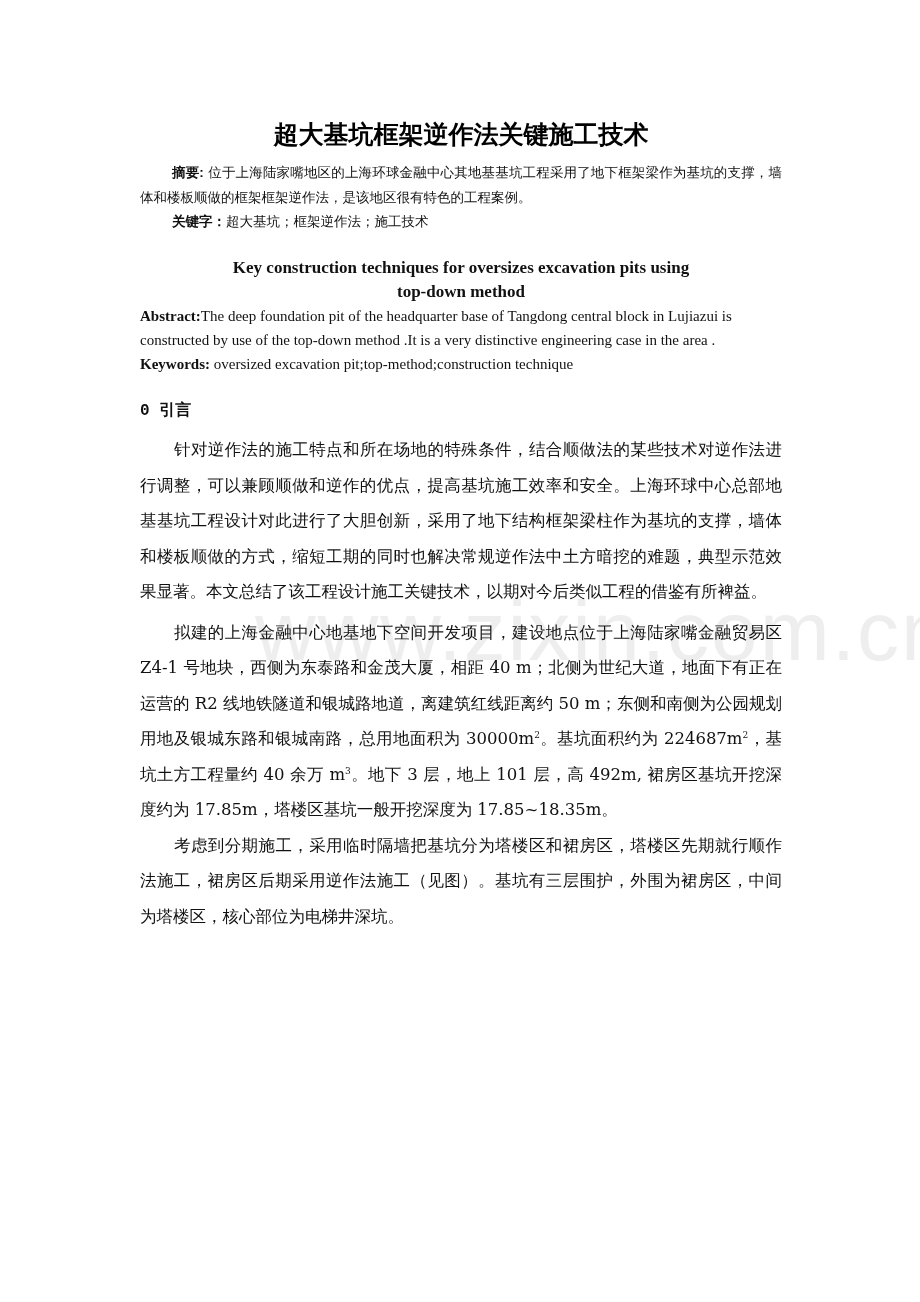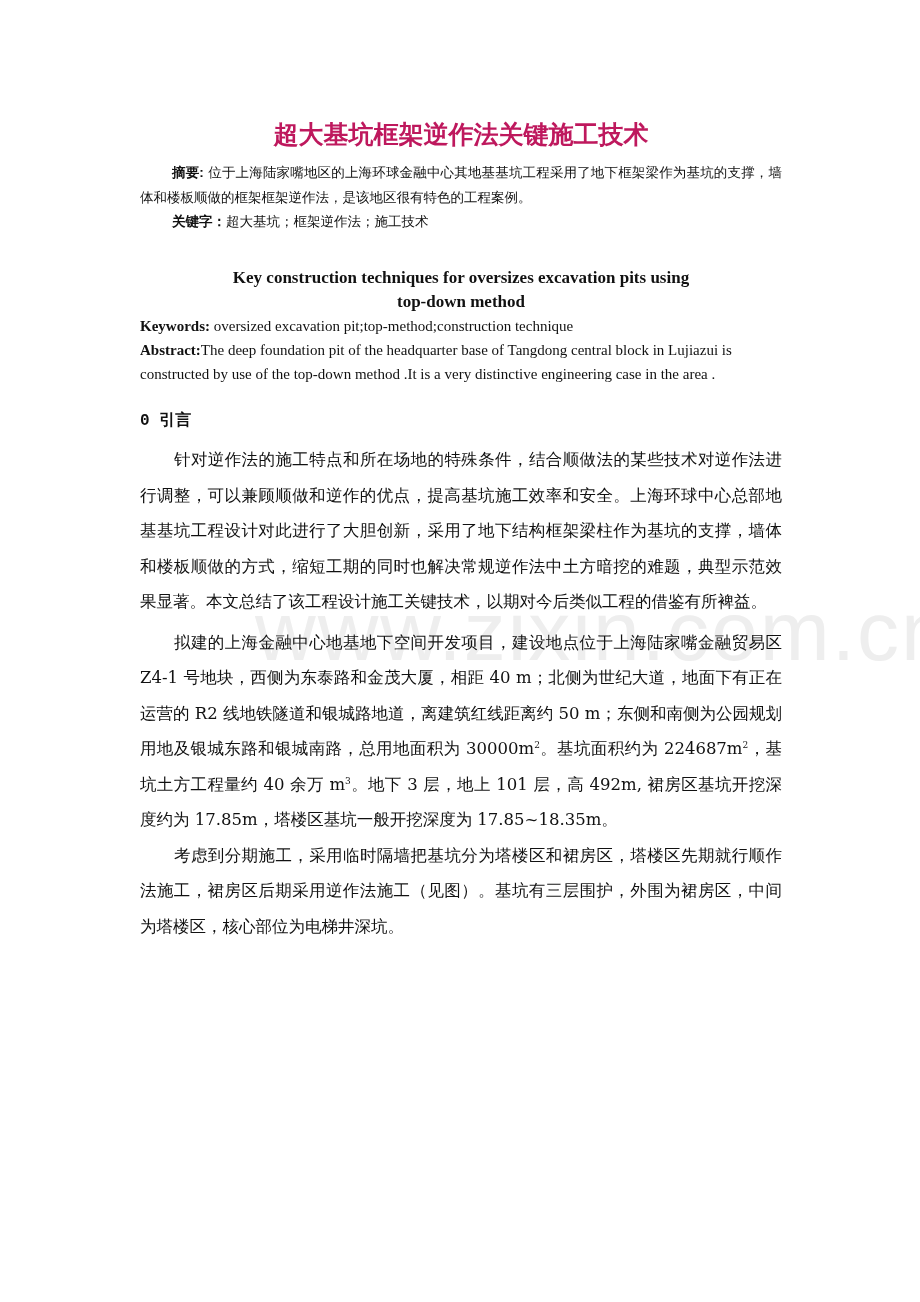--- a/index.html
+++ b/index.html
@@ -13,33 +13,33 @@
       position: absolute; left: 255px; top: 586px; width: 460px; height: 90px;
       font-family: "Liberation Sans", "DejaVu Sans", sans-serif;
       font-size: 84px; line-height: 90px; letter-spacing: 2px;
       color: #eeeeee; text-align: center; white-space: nowrap;
       z-index: 0;
     }
     .content { position: absolute; left: 140px; top: 118px; width: 642px; z-index: 1; }
     .title-cn {
       text-align: center; font-size: 25px; font-weight: bold; line-height: 34px;
       font-family: "DejaVu Sans", "Liberation Sans", sans-serif;
-      margin: 0 0 8px 0; color: #be185d;
+      margin: 0 0 8px 0; color: #000000;
     }
     .abs-cn, .kw-cn {
       font-size: 13.5px; line-height: 24px; margin: 0; text-align: justify;
       font-family: "DejaVu Serif", "Liberation Serif", serif;
     }
     .abs-cn .label, .kw-cn .label {
       font-weight: bold; font-family: Liberation Sans, sans-serif;
     }
     .indent { text-indent: 32px; }
     .title-en {
       text-align: center; font-family: "Liberation Serif", "DejaVu Serif", serif;
-      font-weight: bold; font-size: 17px; line-height: 24px; margin: 32px 0 0 0;
+      font-weight: bold; font-size: 17px; line-height: 24px; margin: 22px 0 0 0;
     }
     .en-block { font-family: "Liberation Serif", "DejaVu Serif", serif; font-size: 15px; line-height: 24px; margin: 0; }
     .en-block .label { font-weight: bold; }
     .section-h {
       font-size: 16px; line-height: 26px; margin: 0;
       font-family: Liberation Mono, monospace;
     }
     .body-p {
       font-size: 16.5px; line-height: 35.5px; margin: 0; text-align: justify;
       font-family: "DejaVu Serif", "Liberation Serif", serif;
@@ -61,24 +61,24 @@
     </p>
     <p class="kw-cn indent">
       <span class="label">关键字：</span><span>超大基坑；框架逆作法；施工技术</span>
     </p>
 
     <h2 class="title-en">
       <span>Key construction techniques for oversizes excavation pits using</span><br>
       <span>top-down method</span>
     </h2>
     <p class="en-block">
-      <span class="label">Keywords:</span><span> oversized excavation pit;top-method;construction technique</span>
+      <span class="label">Abstract:</span><span>The deep foundation pit of the headquarter base of Tangdong central block in Lujiazui is constructed by use of the top-down method .It is a very distinctive engineering case in the area .</span>
     </p>
     <p class="en-block">
-      <span class="label">Abstract:</span><span>The deep foundation pit of the headquarter base of Tangdong central block in Lujiazui is constructed by use of the top-down method .It is a very distinctive engineering case in the area .</span>
+      <span class="label">Keywords:</span><span> oversized excavation pit;top-method;construction technique</span>
     </p>
 
     <div style="height:22px"></div>
 
     <h3 class="section-h">0 引言</h3>
     <div style="height:8px"></div>
     <p class="body-p">针对逆作法的施工特点和所在场地的特殊条件，结合顺做法的某些技术对逆作法进行调整，可以兼顾顺做和逆作的优点，提高基坑施工效率和安全。上海环球中心总部地基基坑工程设计对此进行了大胆创新，采用了地下结构框架梁柱作为基坑的支撑，墙体和楼板顺做的方式，缩短工期的同时也解决常规逆作法中土方暗挖的难题，典型示范效果显著。本文总结了该工程设计施工关键技术，以期对今后类似工程的借鉴有所裨益。</p>
 
     <div style="height:5px"></div>
     <p class="body-p"><span>拟建的上海金融中心地基地下空间开发项目，建设地点位于上海陆家嘴金融贸易区 Z4-1 号地块，西侧为东泰路和金茂大厦，相距 40 m；北侧为世纪大道，地面下有正在运营的 R2 线地铁隧道和银城路地道，离建筑红线距离约 50 m；东侧和南侧为公园规划用地及银城东路和银城南路，总用地面积为 30000m</span><sup>2</sup><span>。基坑面积约为 224687m</span><sup>2</sup><span>，基坑土方工程量约 40 余万 m</span><sup>3</sup><span>。地下 3 层，地上 101 层，高 492m, 裙房区基坑开挖深度约为 17.85m，塔楼区基坑一般开挖深度为 17.85~18.35m。</span></p>

